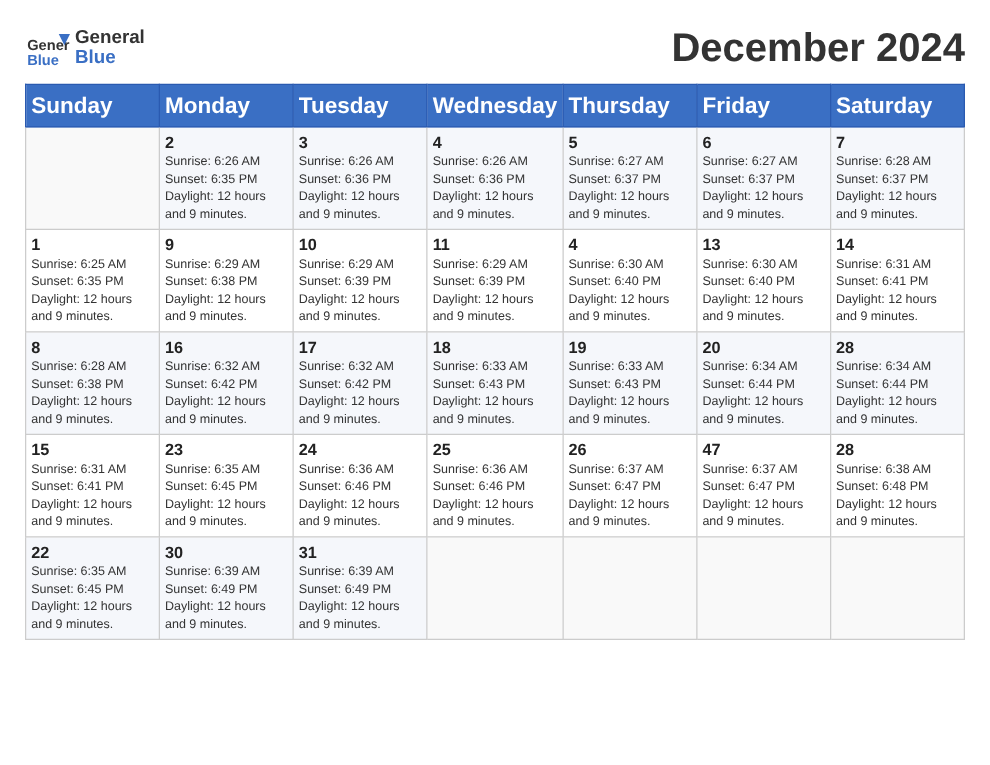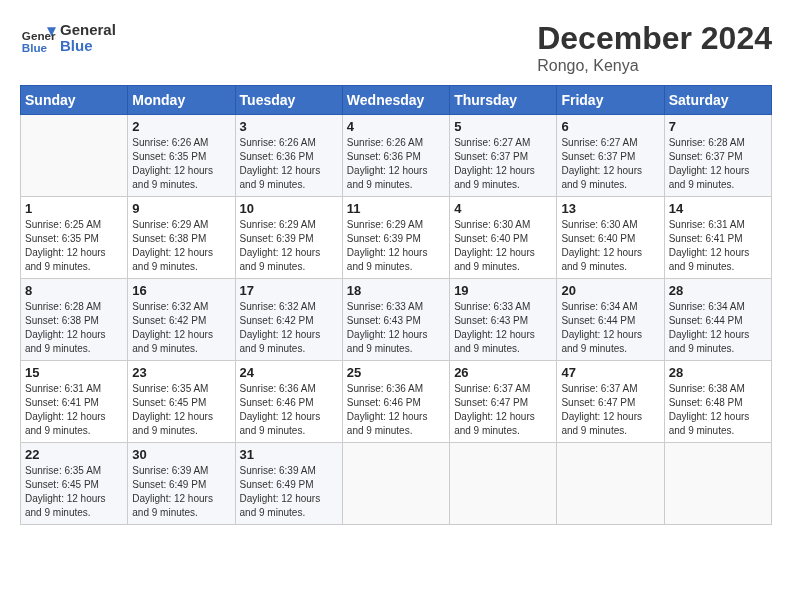--- a/index.html
+++ b/index.html
@@ -28,42 +28,42 @@
       line-height: 1.1;
     }
     .logo-text span {
       display: block;
     }
     .logo-icon {
       width: 36px;
       height: 36px;
     }
     .title-area {
-      text-align: left;
+      text-align: center;
     }
     .month-title {
       font-size: 32px;
       font-weight: bold;
       color: #333;
     }
     .location {
       font-size: 16px;
       color: #555;
     }
     table {
       width: 100%;
       border-collapse: collapse;
       font-size: 11px;
     }
     thead tr th {
       background-color: #3a6fc4;
       color: white;
       padding: 6px 4px;
       text-align: left;
-      font-size: 14px;
+      font-size: 18px;
       font-weight: bold;
       border: 1px solid #2a5ab0;
     }
     tbody tr td {
       border: 1px solid #ccc;
       padding: 4px 4px;
       vertical-align: top;
       width: 14.28%;
       min-height: 80px;
       background: #fff;
@@ -100,21 +100,20 @@
       <text x="2" y="36" font-size="13" font-weight="bold" fill="#3a6fc4">Blue</text>
       <polygon points="30,8 40,8 35,18" fill="#3a6fc4"></polygon>
     </svg>
     <div class="logo-text">
       <span style="color:#333;font-size:15px;font-weight:bold;">General</span>
       <span style="color:#3a6fc4;font-size:15px;font-weight:bold;">Blue</span>
     </div>
   </div>
   <div class="title-area">
     <div class="month-title">December 2024</div>
-    <div class="location">Rongo, Kenya</div>
   </div>
 </div>
 
 <table>
   <thead>
     <tr>
       <th>Sunday</th>
       <th>Monday</th>
       <th>Tuesday</th>
       <th>Wednesday</th>

